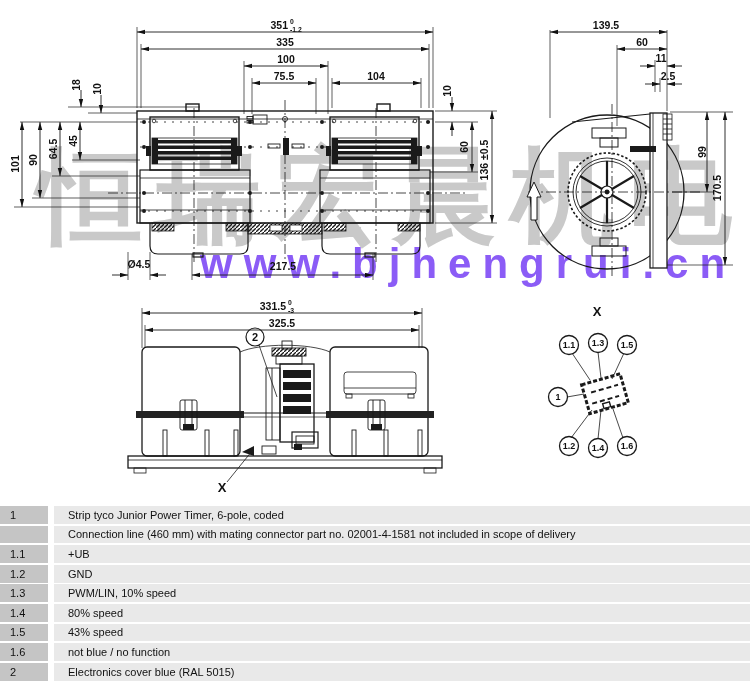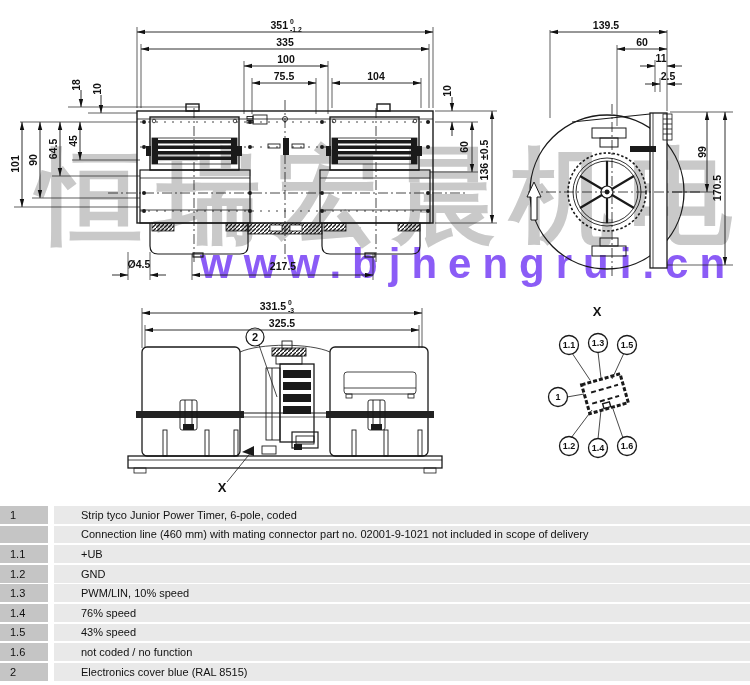--- a/index.html
+++ b/index.html
@@ -12,21 +12,21 @@
   svg.draw{position:absolute;left:0;top:0;z-index:1;}
   .dimtxt{font-family:"Liberation Sans",sans-serif;font-size:10.5px;font-weight:bold;fill:#111;}
   .dimtol{font-family:"Liberation Sans",sans-serif;font-size:6.8px;font-weight:bold;fill:#111;}
   .callout{font-family:"Liberation Sans",sans-serif;font-size:11px;font-weight:bold;fill:#111;}
   .bigx{font-family:"Liberation Sans",sans-serif;font-size:13px;font-weight:bold;fill:#111;}
   .spec-table{position:absolute;left:0;top:506px;width:750px;z-index:2;}
   .trow{display:flex;height:17.8px;margin-bottom:1.8px;}
   .tid{width:48px;background:#c5c5c5;font-size:11px;color:#111;display:flex;align-items:center;
        padding-left:10px;box-sizing:border-box;flex:none;}
   .tdesc{flex:1;background:#e9e9e9;margin-left:6px;font-size:11px;color:#111;display:flex;
-       align-items:center;padding-left:27px;box-sizing:border-box;}
+       align-items:center;padding-left:14px;box-sizing:border-box;}
 </style>
 </head>
 <body>
 
 <div class="stage">
 
   <div class="wm-cn">恒瑞宏晨机电</div>
   <div class="wm-url">www.bjhengrui.cn</div>
 
   <svg class="draw" width="750" height="502" viewBox="0 0 750 502">
@@ -413,45 +413,45 @@
     </g>
   </svg>
 
   <div class="spec-table">
     <div class="trow">
       <div class="tid">1</div>
       <div class="tdesc">Strip tyco Junior Power Timer, 6-pole, coded</div>
     </div>
     <div class="trow">
       <div class="tid"></div>
-      <div class="tdesc">Connection line (460 mm) with mating connector part no. 02001-9-1021 not included in scope of delivery</div>
+      <div class="tdesc">Connection line (460 mm) with mating connector part no. 02001-4-1581 not included in scope of delivery</div>
     </div>
     <div class="trow">
       <div class="tid">1.1</div>
       <div class="tdesc">+UB</div>
     </div>
     <div class="trow">
       <div class="tid">1.2</div>
       <div class="tdesc">GND</div>
     </div>
     <div class="trow">
       <div class="tid">1.3</div>
       <div class="tdesc">PWM/LIN, 10% speed</div>
     </div>
     <div class="trow">
       <div class="tid">1.4</div>
-      <div class="tdesc">76% speed</div>
+      <div class="tdesc">80% speed</div>
     </div>
     <div class="trow">
       <div class="tid">1.5</div>
       <div class="tdesc">43% speed</div>
     </div>
     <div class="trow">
       <div class="tid">1.6</div>
-      <div class="tdesc">not coded / no function</div>
+      <div class="tdesc">not blue / no function</div>
     </div>
     <div class="trow">
       <div class="tid">2</div>
-      <div class="tdesc">Electronics cover blue (RAL 8515)</div>
+      <div class="tdesc">Electronics cover blue (RAL 5015)</div>
     </div>
   </div>
 
 </div>
 
 </body></html>

